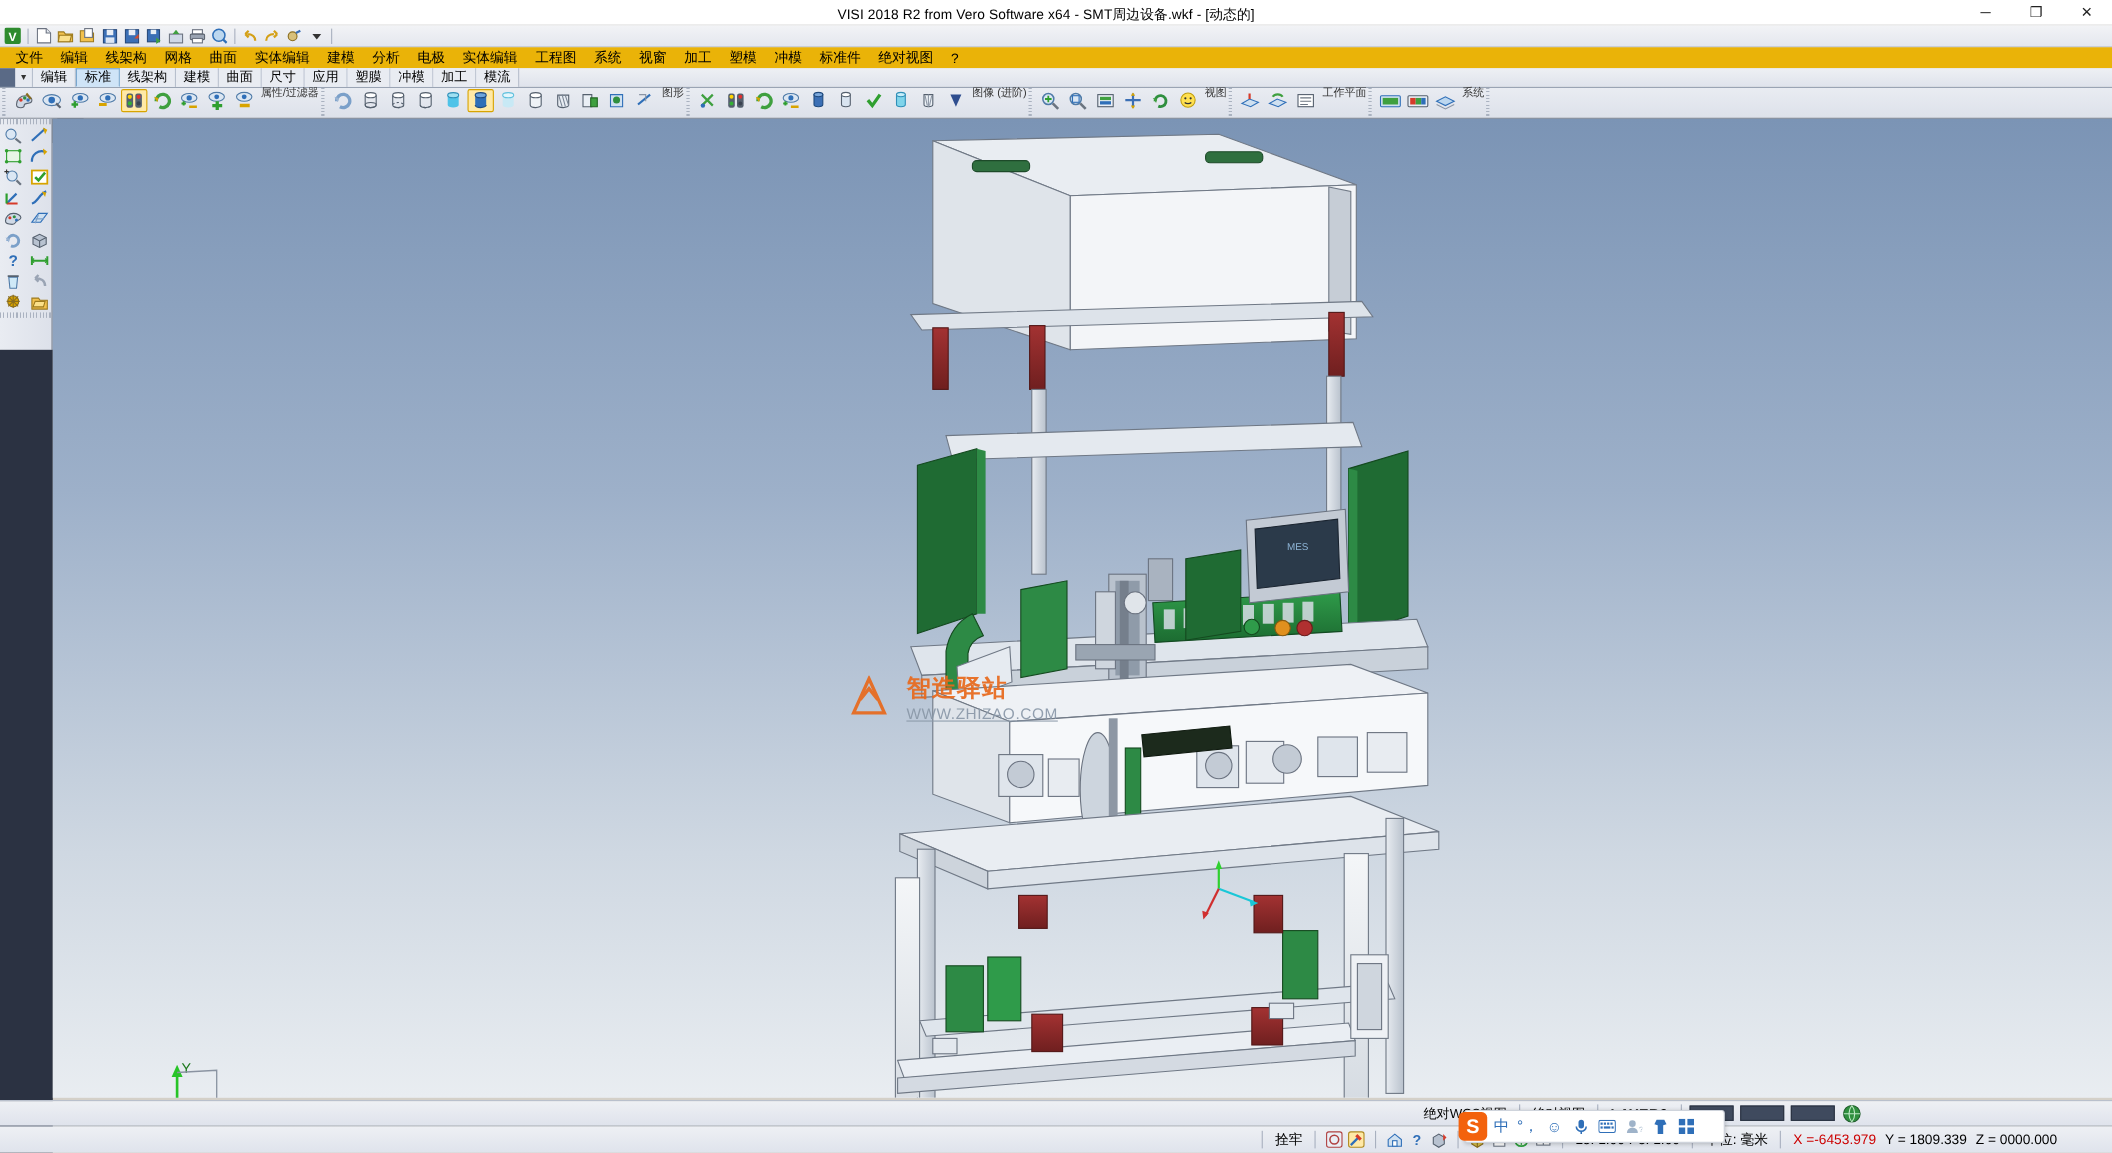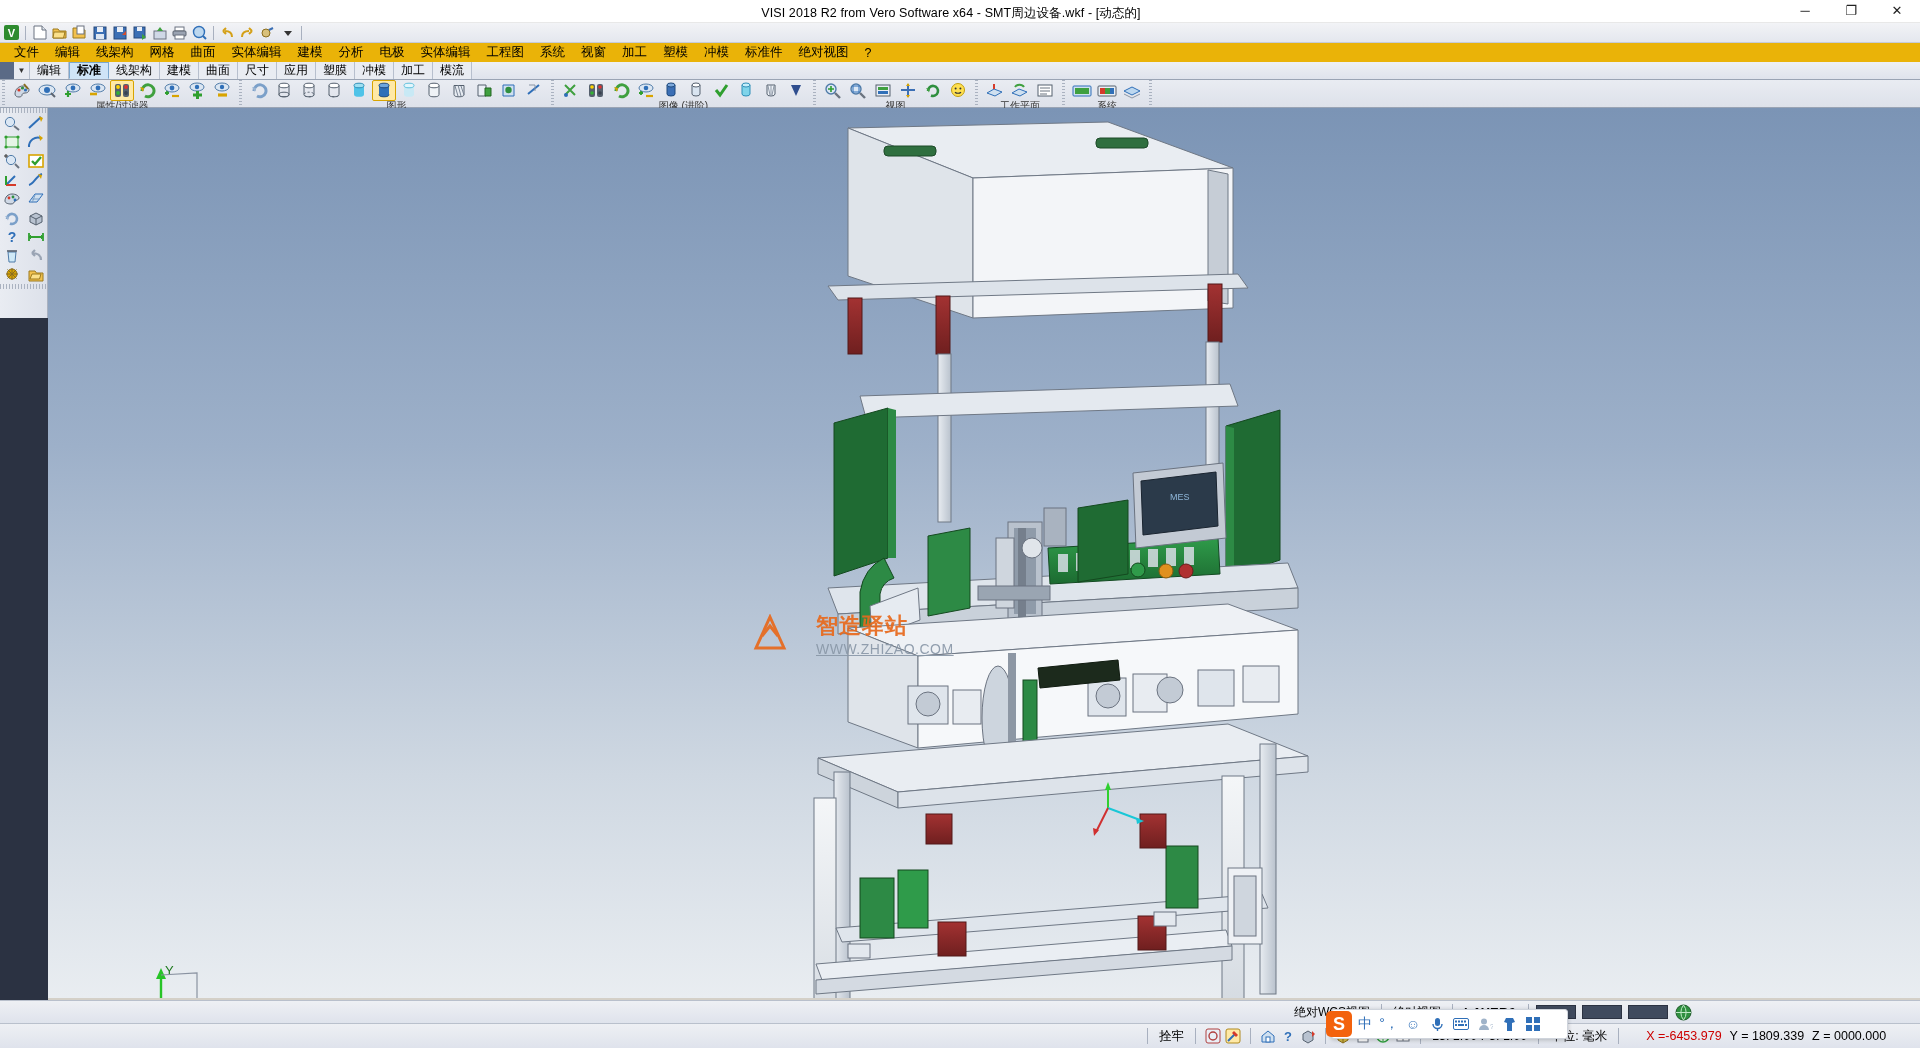--- a/index.html
+++ b/index.html
@@ -56,29 +56,29 @@
   .tab-left-block { width: 14px; background: #5a6a86; }
   .tab-arrow {
     width: 16px; display: flex; align-items: center; justify-content: center;
     font-size: 8px; color: #333; background: #e7eaf1; border-right: 1px solid #b7bfcd;
   }
   .tab {
     padding: 0 7px; display: flex; align-items: center; font-size: 12px;
     border-right: 1px solid #b7bfcd; background: #e9ecf2; color: #000;
     white-space: nowrap; cursor: default;
   }
-  .tab.active { background: #cfe4f7; border: 1px solid #7aa7cf; border-bottom: 1px solid #cfe4f7; font-weight: bold; }
+  .tab.active { background: #cfe4f7; border: 1px solid #7aa7cf; border-bottom: 1px solid #cfe4f7; font-weight: normal; }
 
   
   .ribbon {
     position: absolute; left: 0; top: 80px; width: 1920px; height: 28px;
     background: linear-gradient(#e9ecf2, #dde1ea);
     display: flex; align-items: flex-start; border-bottom: 1px solid #9aa4b4;
   }
-  .rgroup { display: flex; flex-direction: column; height: 28px; position: relative; }
+  .rgroup { display: flex; flex-direction: row; height: 28px; position: relative; }
   .rgroup-icons { display: flex; align-items: center; height: 22px; padding: 0 3px; gap: 1px; }
   .rgroup-label {
     font-size: 10px; color: #333; text-align: center; line-height: 10px;
     height: 10px; white-space: nowrap;
   }
   .rgsep {
     width: 3px; height: 26px; margin: 0 2px;
     background: repeating-linear-gradient(to bottom, #aab2c0 0 1px, transparent 1px 3px);
   }
   .ricon {
@@ -128,22 +128,22 @@
   
   .viewport {
     position: absolute; left: 48px; top: 108px; width: 1872px; height: 890px;
     background: linear-gradient(180deg, #7b94b5 0%, #9db0c9 38%, #cfd8e2 75%, #e9edf1 100%);
     overflow: hidden;
   }
   .viewport svg { display: block; }
 
   
   .watermark {
-    position: absolute; left: 700px; top: 505px; width: 215px; height: 42px;
-    display: flex; align-items: center; gap: 24px; opacity: .92;
+    position: absolute; left: 720px; top: 505px; width: 215px; height: 42px;
+    display: flex; align-items: center; gap: 12px; opacity: .92;
   }
   .wm-text { color: #e8691c; font-size: 22px; font-weight: bold; letter-spacing: 1px; }
   .wm-sub { color: #8a98a8; font-size: 14px; letter-spacing: .5px; text-decoration: underline; }
 
   
   .triad { position: absolute; left: 95px; top: 855px; width: 110px; height: 90px; }
 
   
   .statusrow-top {
     position: absolute; left: 0; bottom: 25px; width: 1920px; height: 23px;
@@ -152,21 +152,21 @@
   }
   .statusrow-bot {
     position: absolute; left: 0; bottom: 0; width: 1920px; height: 25px;
     background: linear-gradient(#eef0f4,#dfe3ec); display: flex; align-items: center;
     border-top: 1px solid #b9c0cc; font-size: 12.5px;
   }
   .sb-sep { width: 1px; height: 16px; background: #a8b0bf; margin: 0 7px; }
   .sb-cell { padding: 0 4px; white-space: nowrap; }
   .sb-icon { width: 20px; height: 19px; display: flex; align-items: center; justify-content: center; }
   .layer0 { font-weight: bold; font-size: 13px; letter-spacing: .4px; }
-  .coordx { color: #cc0000; margin-left: 16px; }
+  .coordx { color: #cc0000; }
   .swatch { width: 40px; height: 14px; background: #3f4a5e; border: 1px solid #2b3242; margin-right: 6px; }
 
   
   .imebar {
     position: absolute; left: 1331px; top: 1009px; width: 237px; height: 30px;
     background: #ffffff; border: 1px solid #cfd4dc; border-radius: 3px;
     display: flex; align-items: center; padding: 0 4px; gap: 2px;
     box-shadow: 0 1px 4px rgba(0,0,0,.22);
   }
   .ime-logo {

